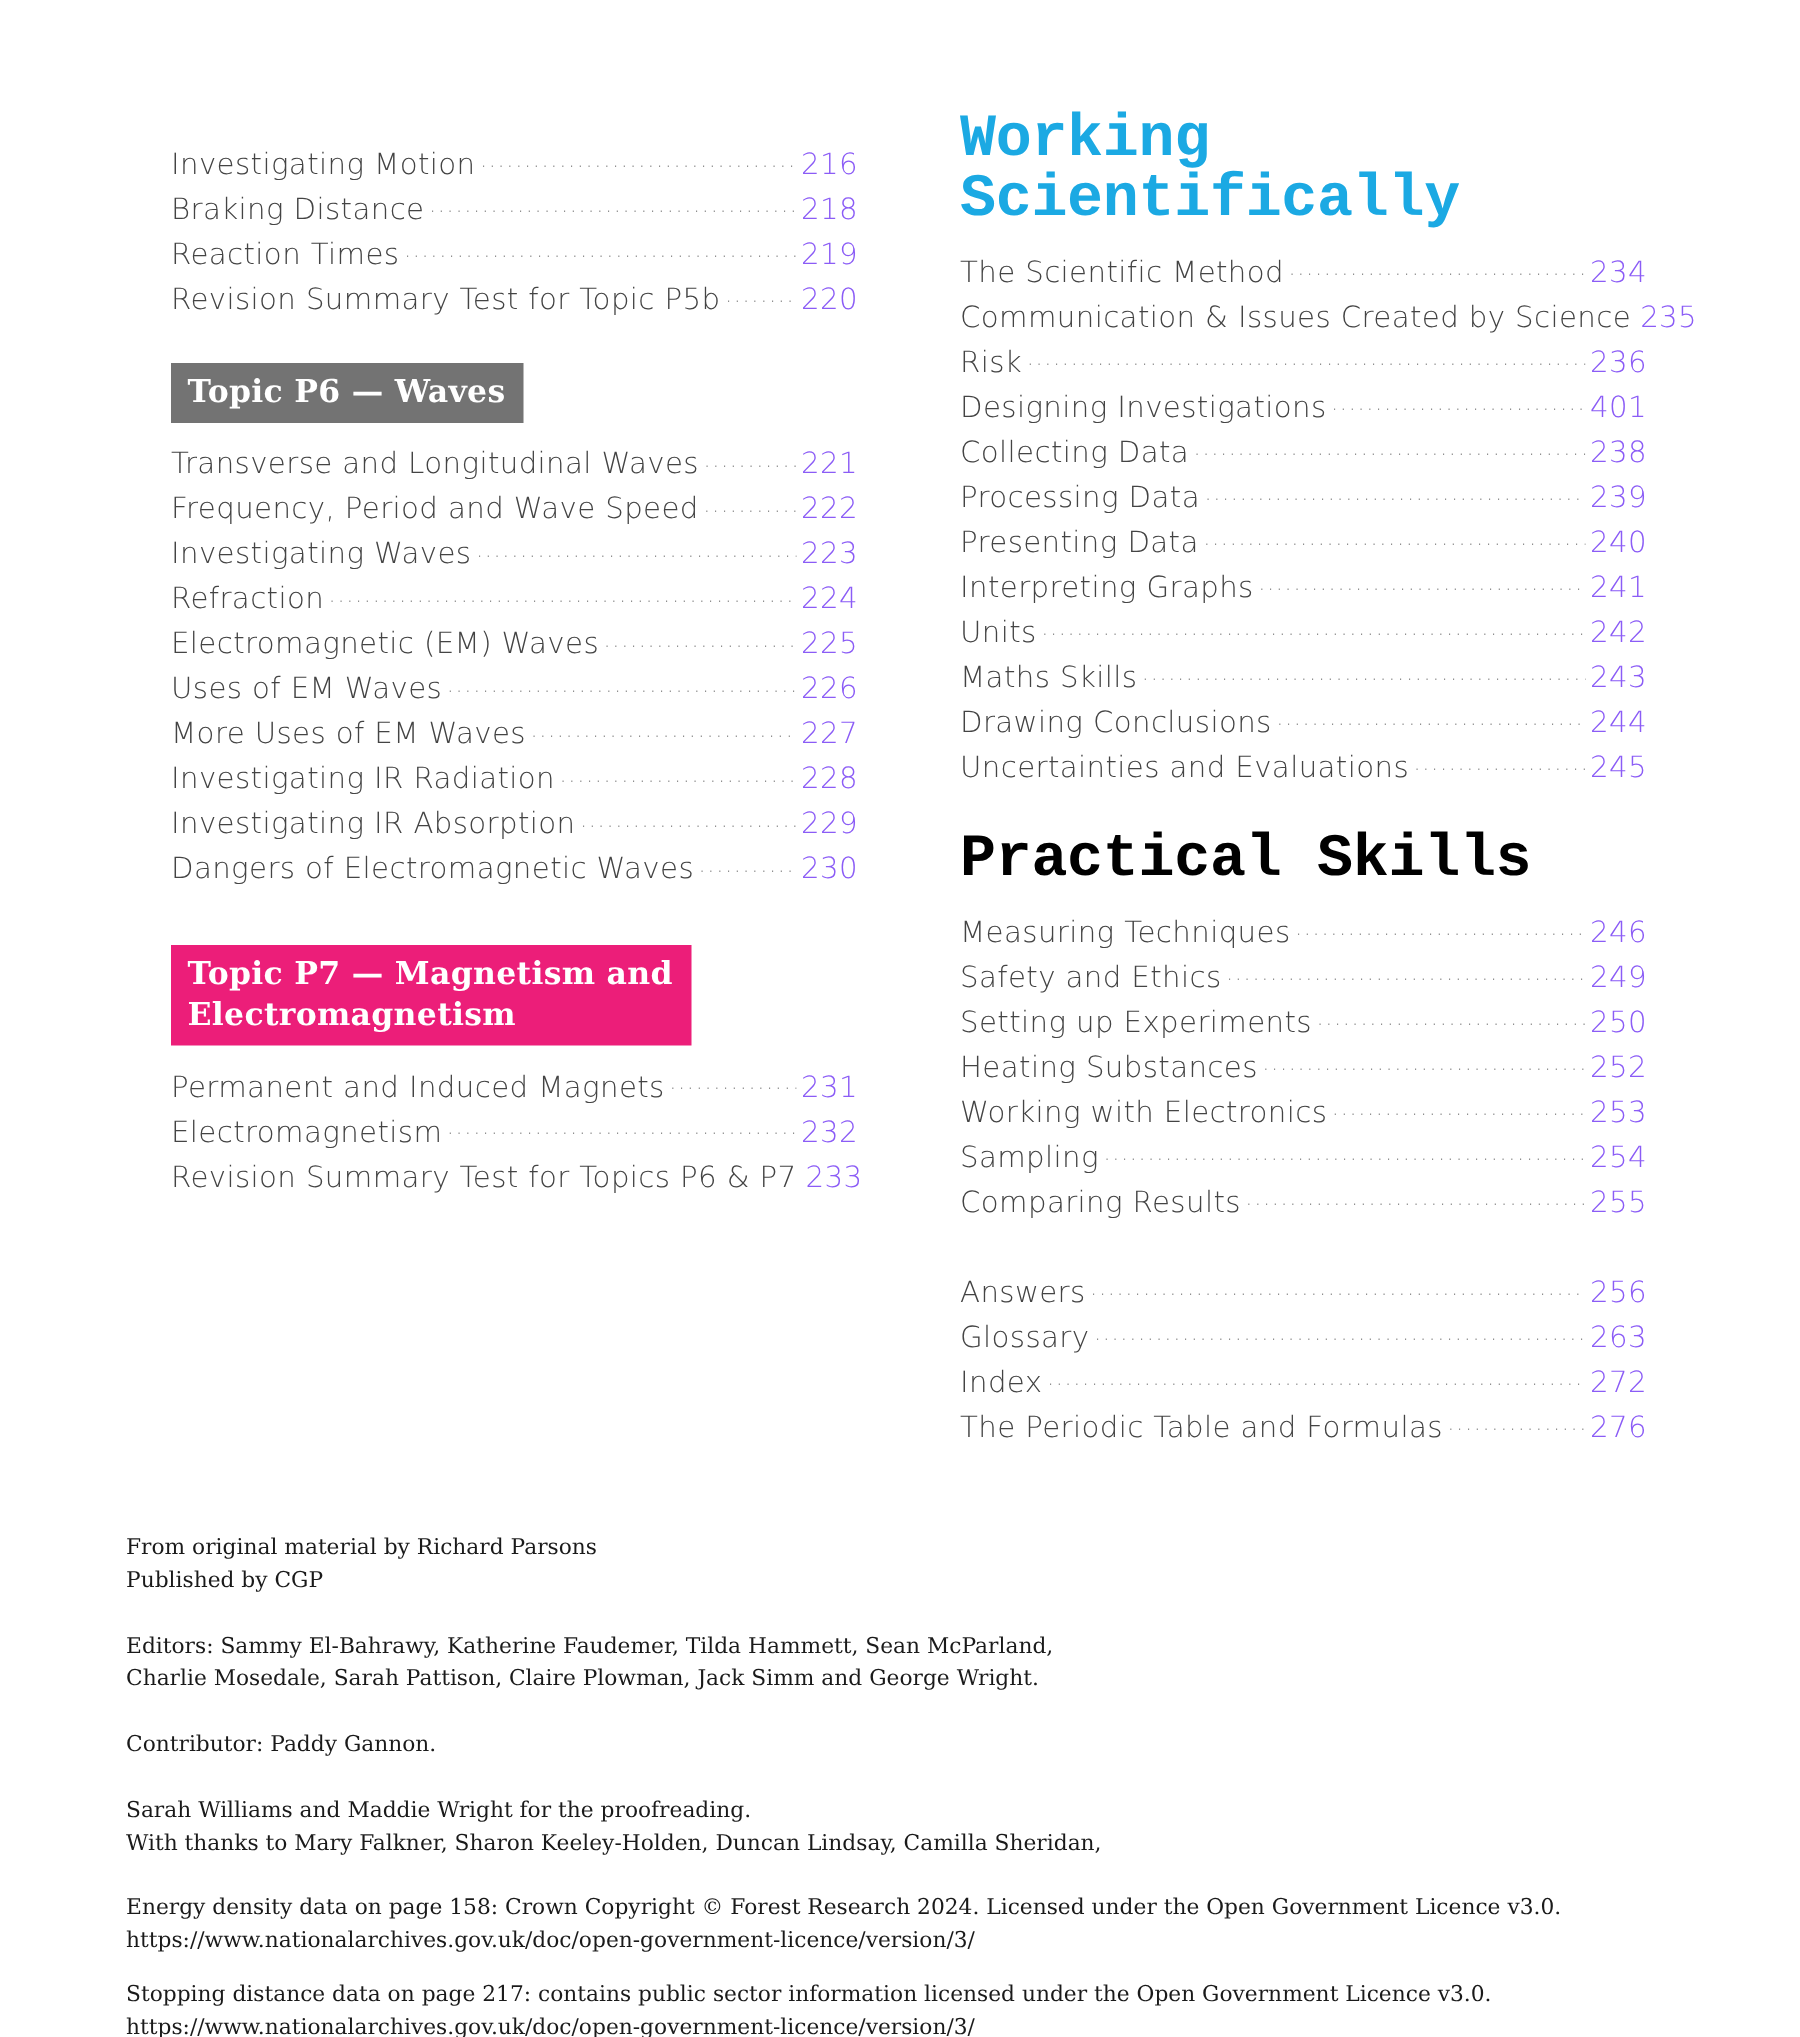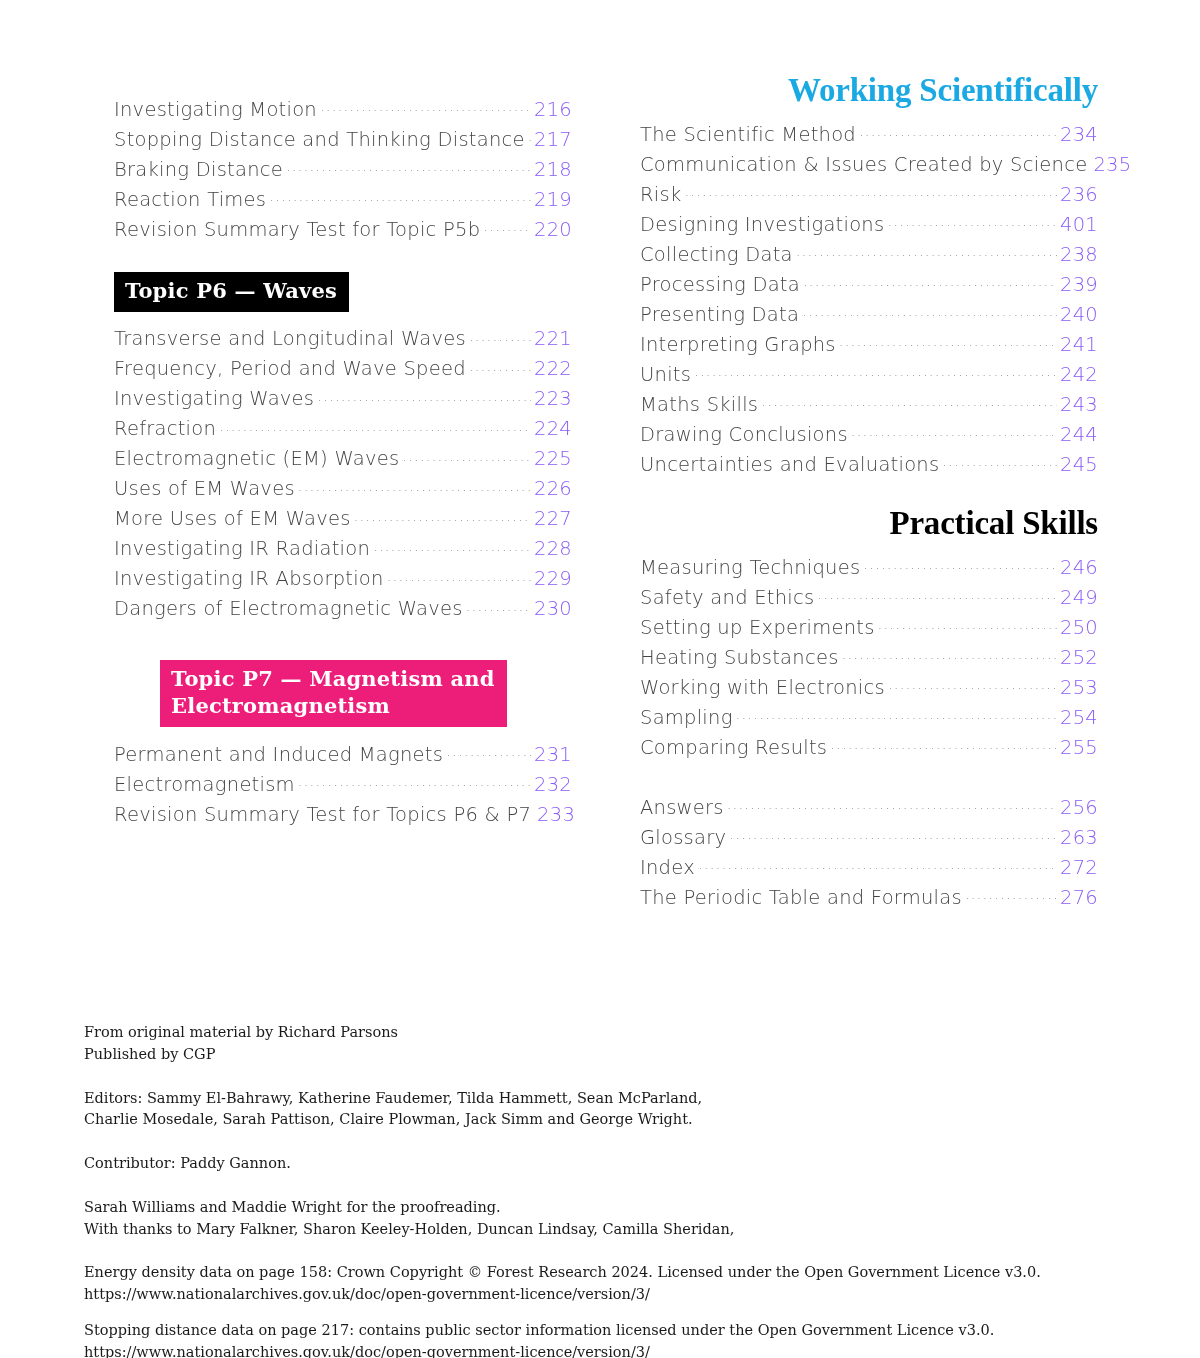--- a/index.html
+++ b/index.html
@@ -84,33 +84,32 @@
     display: inline-block;
     color: #ffffff;
     font-family: "DejaVu Serif", serif;
     font-weight: bold;
     font-size: 21px;
     letter-spacing: 0.2px;
     line-height: 1.32;
     padding: 5px 12px 7px 11px;
     margin: 0;
   }
-  .banner-orange { background: #000000; }
-  .banner-pink   { background: #EC1E79; margin-left: 46px; }
+  .banner-orange { background: #737373; }
+  .banner-pink   { background: #EC1E79; }
 
   
   .section-heading {
-    font-family: Liberation Serif, serif;
+    font-family: Liberation Mono, monospace;
     font-weight: bold;
-    font-size: 33px;
+    font-size: 40px;
     letter-spacing: -0.2px;
     line-height: 1;
     margin: 0;
     padding: 0;
-    text-align: right;
   }
 
   
   .credits {
     position: absolute;
     left: 84px;
     top: 1022px;
     width: 1040px;
     font-family: "DejaVu Serif", serif;
     font-size: 14.5px;
@@ -130,25 +129,20 @@
   <div class="col col-left" id="col-left">
     <div style="height:96px"></div>
 
     <div id="left-top-entries">
         <div class="entry">
           <span class="title">Investigating Motion</span>
           <span class="leader"></span>
           <span class="page">216</span>
         </div>
         <div class="entry">
-          <span class="title">Stopping Distance and Thinking Distance</span>
-          <span class="leader"></span>
-          <span class="page">217</span>
-        </div>
-        <div class="entry">
           <span class="title">Braking Distance</span>
           <span class="leader"></span>
           <span class="page">218</span>
         </div>
         <div class="entry">
           <span class="title">Reaction Times</span>
           <span class="leader"></span>
           <span class="page">219</span>
         </div>
         <div class="entry">

